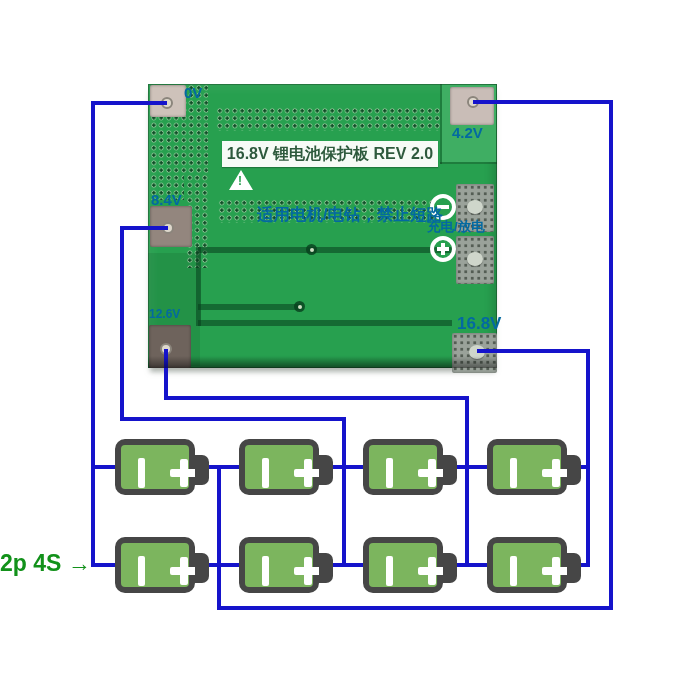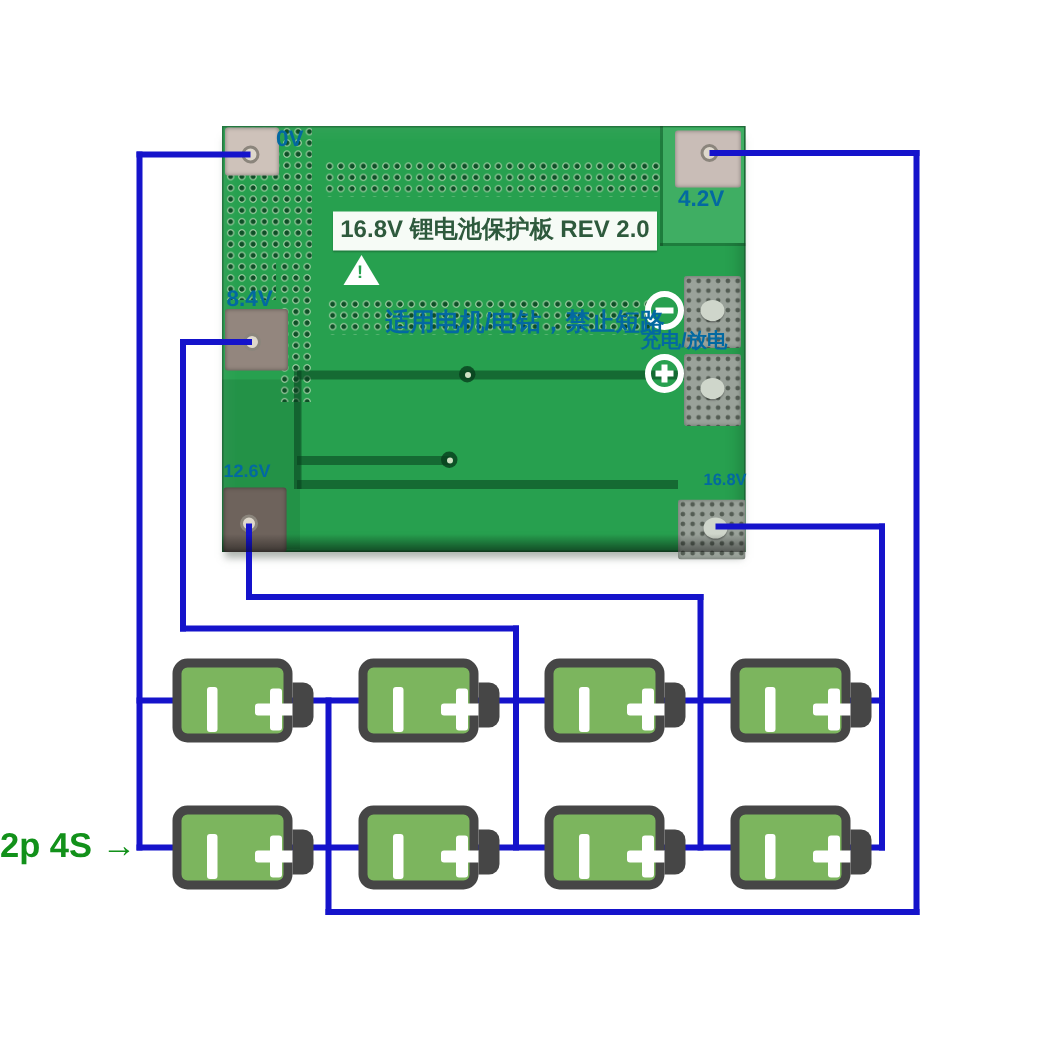--- a/index.html
+++ b/index.html
@@ -14,21 +14,21 @@
   .seam-h{left:440px;top:162px;width:57px;height:2px;background:rgba(0,0,0,.22);}
   .panel-bl{left:148px;top:253px;width:52px;height:113px;background:rgba(0,25,10,.10);}
   .pcb-bottom-shade{left:148px;top:356px;width:349px;height:12px;background:linear-gradient(rgba(0,0,0,0),rgba(0,0,0,.45));}
 
   
   .silk{color:#0369a1;font-weight:bold;white-space:nowrap;}
   .lbl-0v{left:184px;top:84px;font-size:15px;}
   .lbl-42v{left:452px;top:124px;font-size:15px;}
   .lbl-84v{left:151px;top:191px;font-size:15px;}
   .lbl-126v{left:149px;top:307px;font-size:12px;}
-  .lbl-168v{left:469px;top:314px;font-size:11px;}
+  .lbl-168v{left:457px;top:314px;font-size:17px;}
   .lbl-charge{left:427px;top:218px;font-size:13.5px;letter-spacing:0;}
 
   .banner{left:222px;top:141px;width:216px;height:26px;background:#f6fbf6;color:#2e5a3d;
           font-size:16px;font-weight:bold;text-align:center;line-height:26px;white-space:nowrap;
           box-shadow:0 1px 1px rgba(0,0,0,.25);}
   .warning-text{left:257px;top:170px;font-size:16.5px;margin-top:34px;}
   .tri{left:229px;top:170px;width:0;height:0;border-left:12px solid transparent;border-right:12px solid transparent;border-bottom:20px solid #ffffff;}
   .tri-mark{left:238px;top:174px;font-size:12px;font-weight:bold;color:#27a04f;}
 
   

